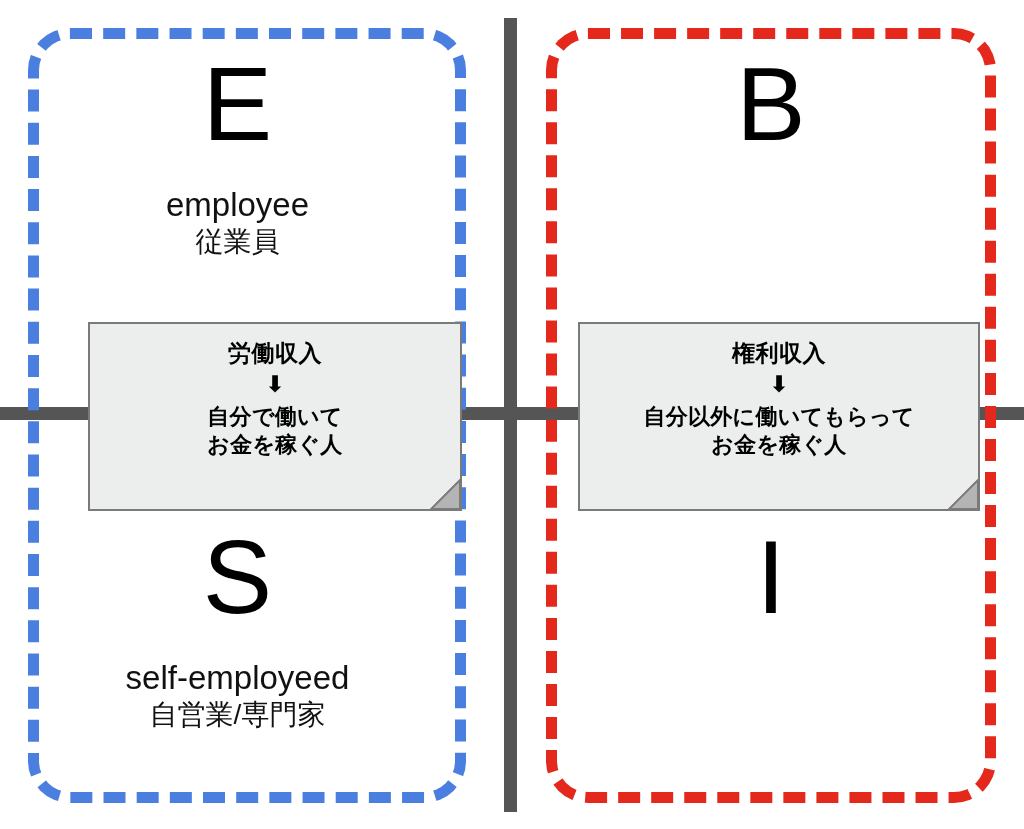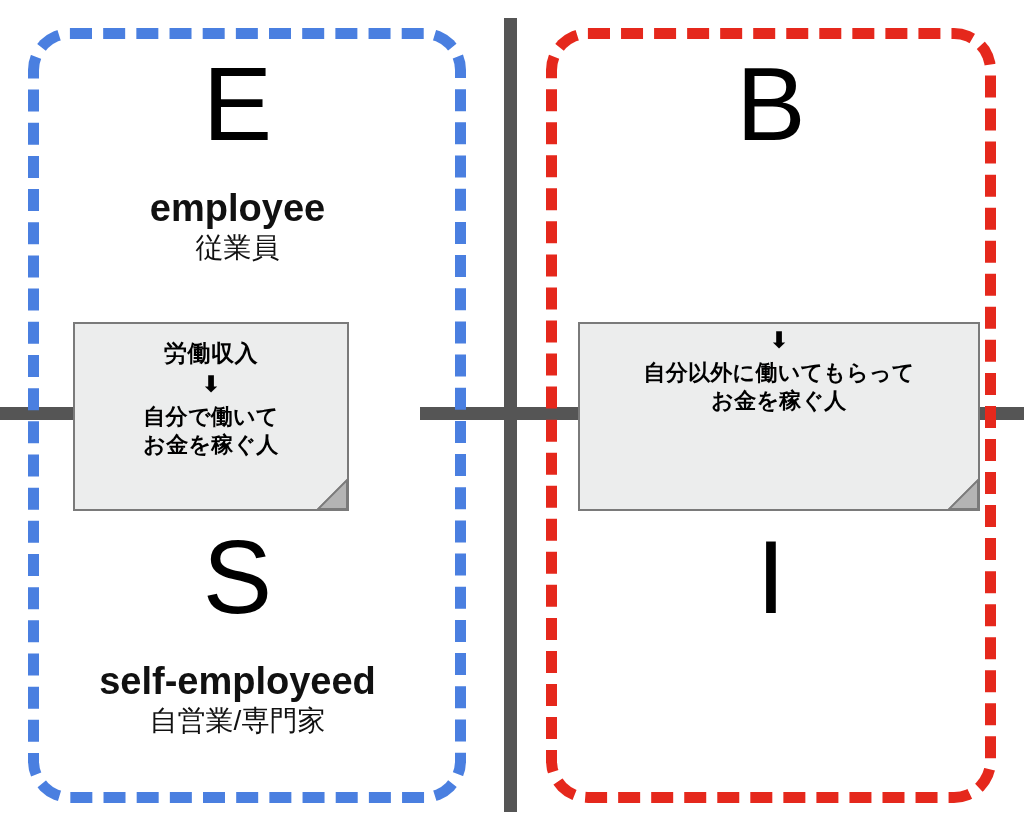--- a/index.html
+++ b/index.html
@@ -69,22 +69,22 @@
     color: #000000;
   }
   .quad-letter {
     font-size: 104px;
     font-weight: 400;
     line-height: 1;
     letter-spacing: 0px;
     color: #000000;
   }
   .quad-en {
-    font-size: 38px;
-    font-weight: 700;
+    font-size: 33px;
+    font-weight: 400;
     line-height: 1.18;
     color: #111111;
   }
   .quad-jp {
     font-size: 28px;
     font-weight: 400;
     line-height: 1.18;
     color: #111111;
   }
 
@@ -100,21 +100,21 @@
 
   
   .note {
     position: absolute;
     background: #eceded;
     border: 2px solid #7a7a7a;
     box-sizing: border-box;
     text-align: center;
     color: #000000;
   }
-  .note-left  { left: 73px;  top: 322px; width: 276px; height: 189px; }
+  .note-left  { left: 88px;  top: 322px; width: 374px; height: 189px; }
   .note-right { left: 578px; top: 322px; width: 402px; height: 189px; }
 
   .note-title {
     font-size: 23px;
     font-weight: bold;
     line-height: 1.2;
     margin-top: 16px;
     letter-spacing: 0.5px;
   }
   .note-arrow {
@@ -193,20 +193,21 @@
     <div class="note-arrow">⬇</div>
     <div class="note-body">自分で働いて</div>
     <div class="note-body" style="margin-top:0">お金を稼ぐ人</div>
     <svg class="fold-tri" viewBox="0 0 31 31">
       <polygon points="31,31 0,31 31,0" fill="#ffffff" stroke="none"></polygon>
       <polygon points="31,31 2,31 31,2" fill="#b4b4b4" stroke="#7a7a7a" stroke-width="2"></polygon>
     </svg>
   </div>
 
   <div class="note note-right">
+    <div class="note-title">権利収入</div>
     <div class="note-arrow">⬇</div>
     <div class="note-body">自分以外に働いてもらって</div>
     <div class="note-body" style="margin-top:0">お金を稼ぐ人</div>
     <svg class="fold-tri" viewBox="0 0 31 31">
       <polygon points="31,31 0,31 31,0" fill="#ffffff" stroke="none"></polygon>
       <polygon points="31,31 2,31 31,2" fill="#b4b4b4" stroke="#7a7a7a" stroke-width="2"></polygon>
     </svg>
   </div>
 
 </div>

